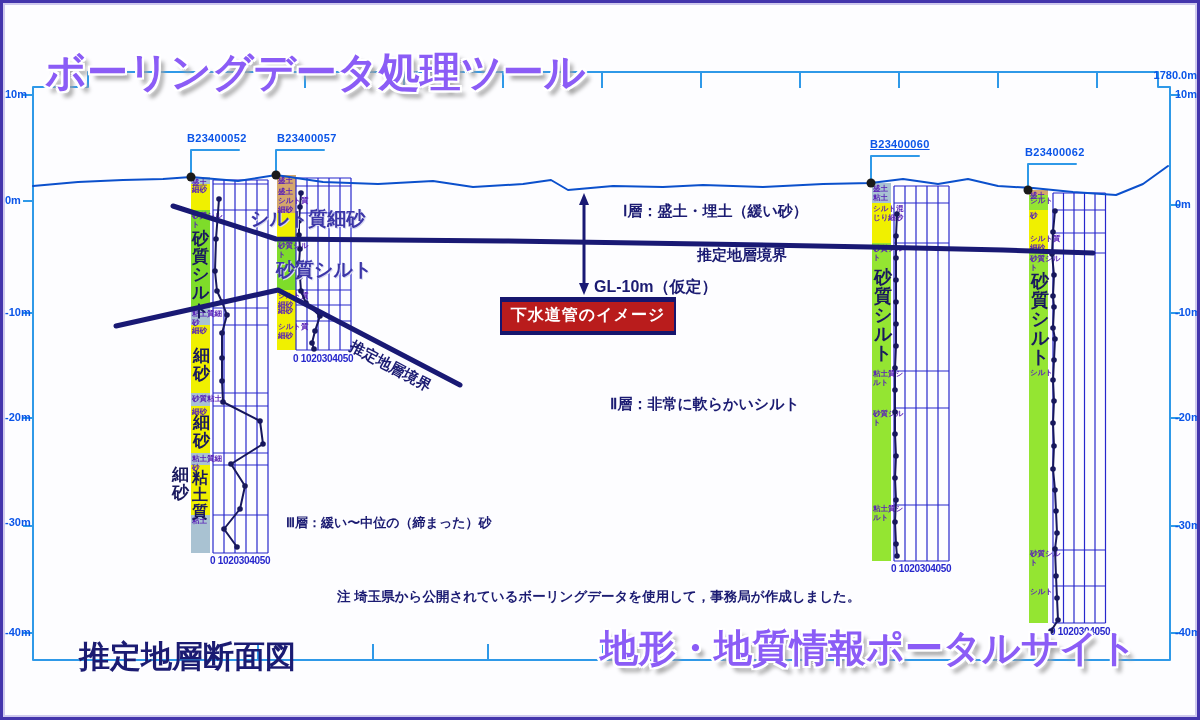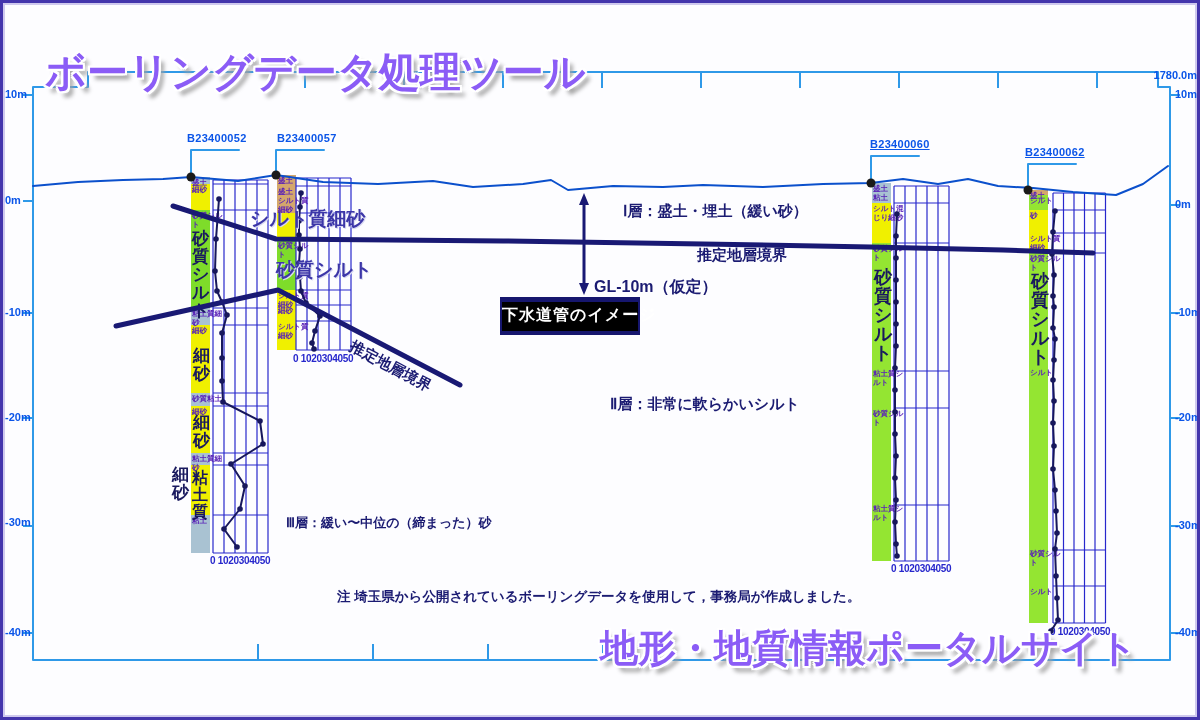--- a/index.html
+++ b/index.html
@@ -22,21 +22,21 @@
   #note{left:334px;top:585px;font-size:13.5px;font-weight:bold;}
   #ann-layer1{left:620px;top:199px;font-size:15px;}
   #ann-boundary{left:694px;top:243px;font-size:15px;}
   #ann-gl{left:591px;top:274px;font-size:16px;}
   #ann-layer2{left:607px;top:348px;font-size:15px;margin-top:44px;}
   #ann-layer3{left:283px;top:511px;font-size:13px;}
   #ann-boundary-rot{left:352px;top:334px;font-size:15px;transform:rotate(28deg);transform-origin:0 0;}
   #big-label-1{left:247px;top:203px;}
   #big-label-2{left:273px;top:254px;}
   #length-label{left:1095px;top:66px;width:68px;text-align:right;font-size:11px;font-weight:bold;color:#0b55e8;margin-left:31px;}
-  #sewer-box{left:497px;top:294px;width:140px;height:38px;background:#000000;
+  #sewer-box{left:497px;top:294px;width:176px;height:38px;background:#b91c1c;
      border:2px solid #16166e;border-top-width:5px;border-bottom-width:4px;box-sizing:border-box;
      color:#ffffff;font-size:16px;font-weight:bold;text-align:center;line-height:26px;letter-spacing:1px;}
 </style>
 </head>
 <body>
 
 <div id="page">
   <svg id="scene" width="1200" height="720">
       <g>
         <polyline points="1155,69 85,69 85,84 30,84 30,657 1167,657 1167,84 1155,84 1155,69" fill="none" stroke="#2f99e8" stroke-width="2" stroke-linecap="round" stroke-linejoin="round"></polyline>
@@ -306,40 +306,41 @@
       </g>
       <g>
         <line x1="581" y1="197" x2="581" y2="285" stroke="#191974" stroke-width="3"></line>
         <polygon points="581,190 576,202 586,202" fill="#191974"></polygon>
         <polygon points="581,292 576,280 586,280" fill="#191974"></polygon>
       </g>
     </svg>
 
   <div class="ov wordart" id="main-title">ボーリングデータ処理ツール</div>
   <div class="ov wordart" id="portal-title">地形・地質情報ポータルサイト</div>
+  <div class="ov navy" id="location2">推定地層断面図</div>
   <div class="ov navy ann" id="ann-layer1">Ⅰ層：盛土・埋土（緩い砂）</div>
 
   <div class="ov navy" id="note">注 埼玉県から公開されているボーリングデータを使用して，事務局が作成しました。</div>
   <div class="ov navy ann" id="ann-boundary">推定地層境界</div>
   <div class="ov navy ann" id="ann-gl">GL-10m（仮定）</div>
   <div class="ov navy ann" id="ann-layer2">Ⅱ層：非常に軟らかいシルト</div>
   <div class="ov navy ann" id="ann-layer3">Ⅲ層：緩い〜中位の（締まった）砂</div>
   <div class="ov navy ann" id="ann-boundary-rot">推定地層境界</div>
 
   <div class="ov biglayer" id="big-label-1">シルト質細砂</div>
   <div class="ov biglayer" id="big-label-2">砂質シルト</div>
 
   <div class="ov" id="sewer-box">下水道管のイメージ</div>
 
   <div class="ov" id="length-label">1780.0m</div>
 
   <div class="ov bh-id" style="left:184px;top:129px;">B23400052</div>
   <div class="ov bh-id" style="left:274px;top:129px;">B23400057</div>
   <div class="ov bh-id" style="left:867px;top:135px;text-decoration:underline;">B23400060</div>
-  <div class="ov bh-id" style="left:1022px;top:143px;text-decoration:underline;">B23400062</div>
+  <div class="ov bh-id" style="left:1022px;top:143px;">B23400062</div>
 
   <div id="depth-labels">
       <div class="ov depth-label" style="left: 2px; top: 85px;">10m</div>
       <div class="ov depth-label" style="left: 2px; top: 191px;">0m</div>
       <div class="ov depth-label" style="left: 2px; top: 303px;">-10m</div>
       <div class="ov depth-label" style="left: 2px; top: 408px;">-20m</div>
       <div class="ov depth-label" style="left: 2px; top: 513px;">-30m</div>
       <div class="ov depth-label" style="left: 2px; top: 623px;">-40m</div>
       <div class="ov depth-label" style="left: 1172px; top: 85px;">10m</div>
       <div class="ov depth-label" style="left: 1172px; top: 195px;">0m</div>

